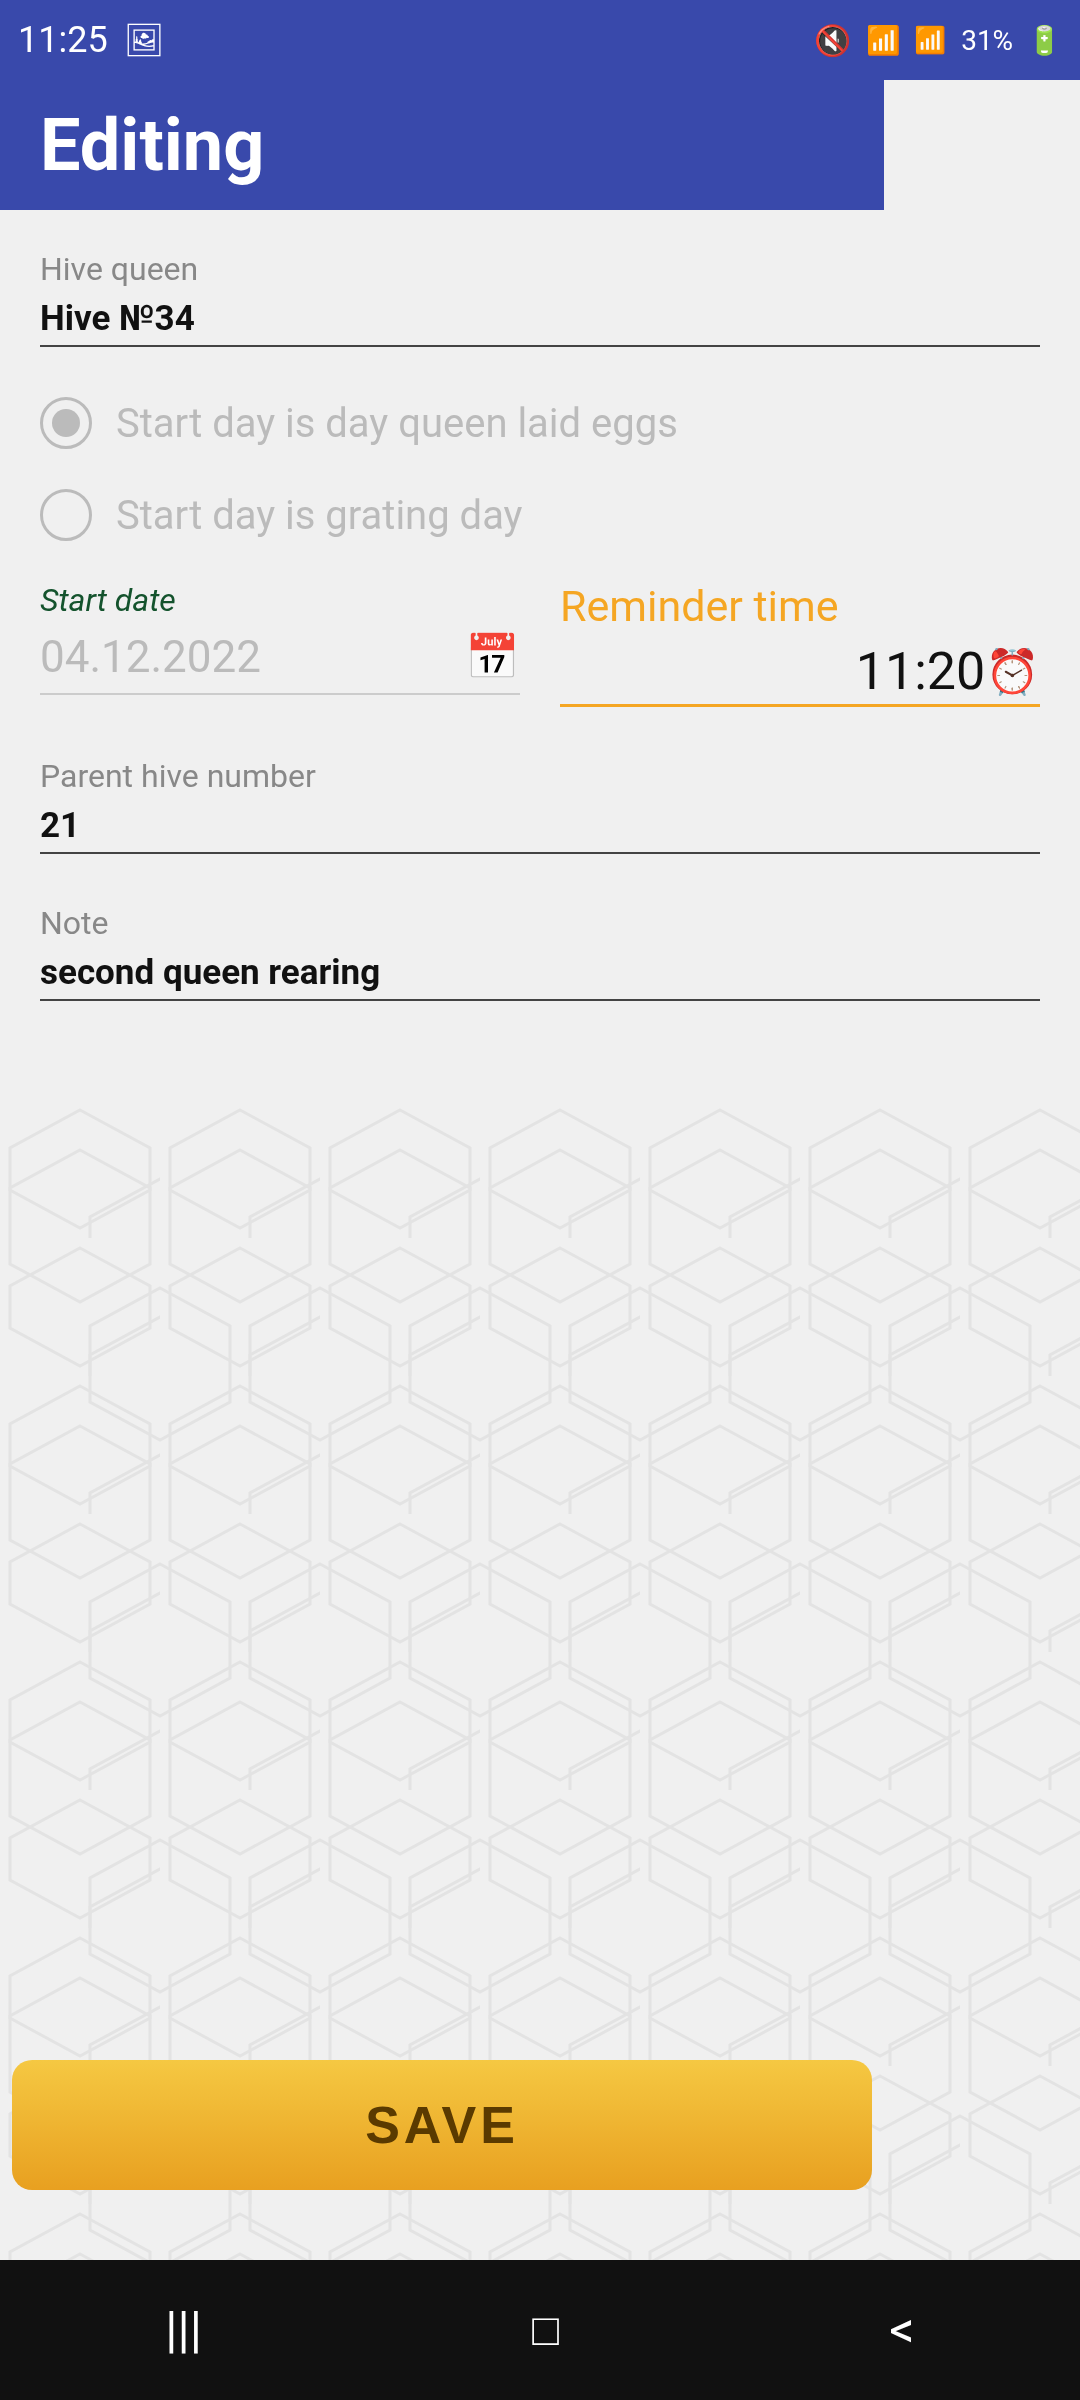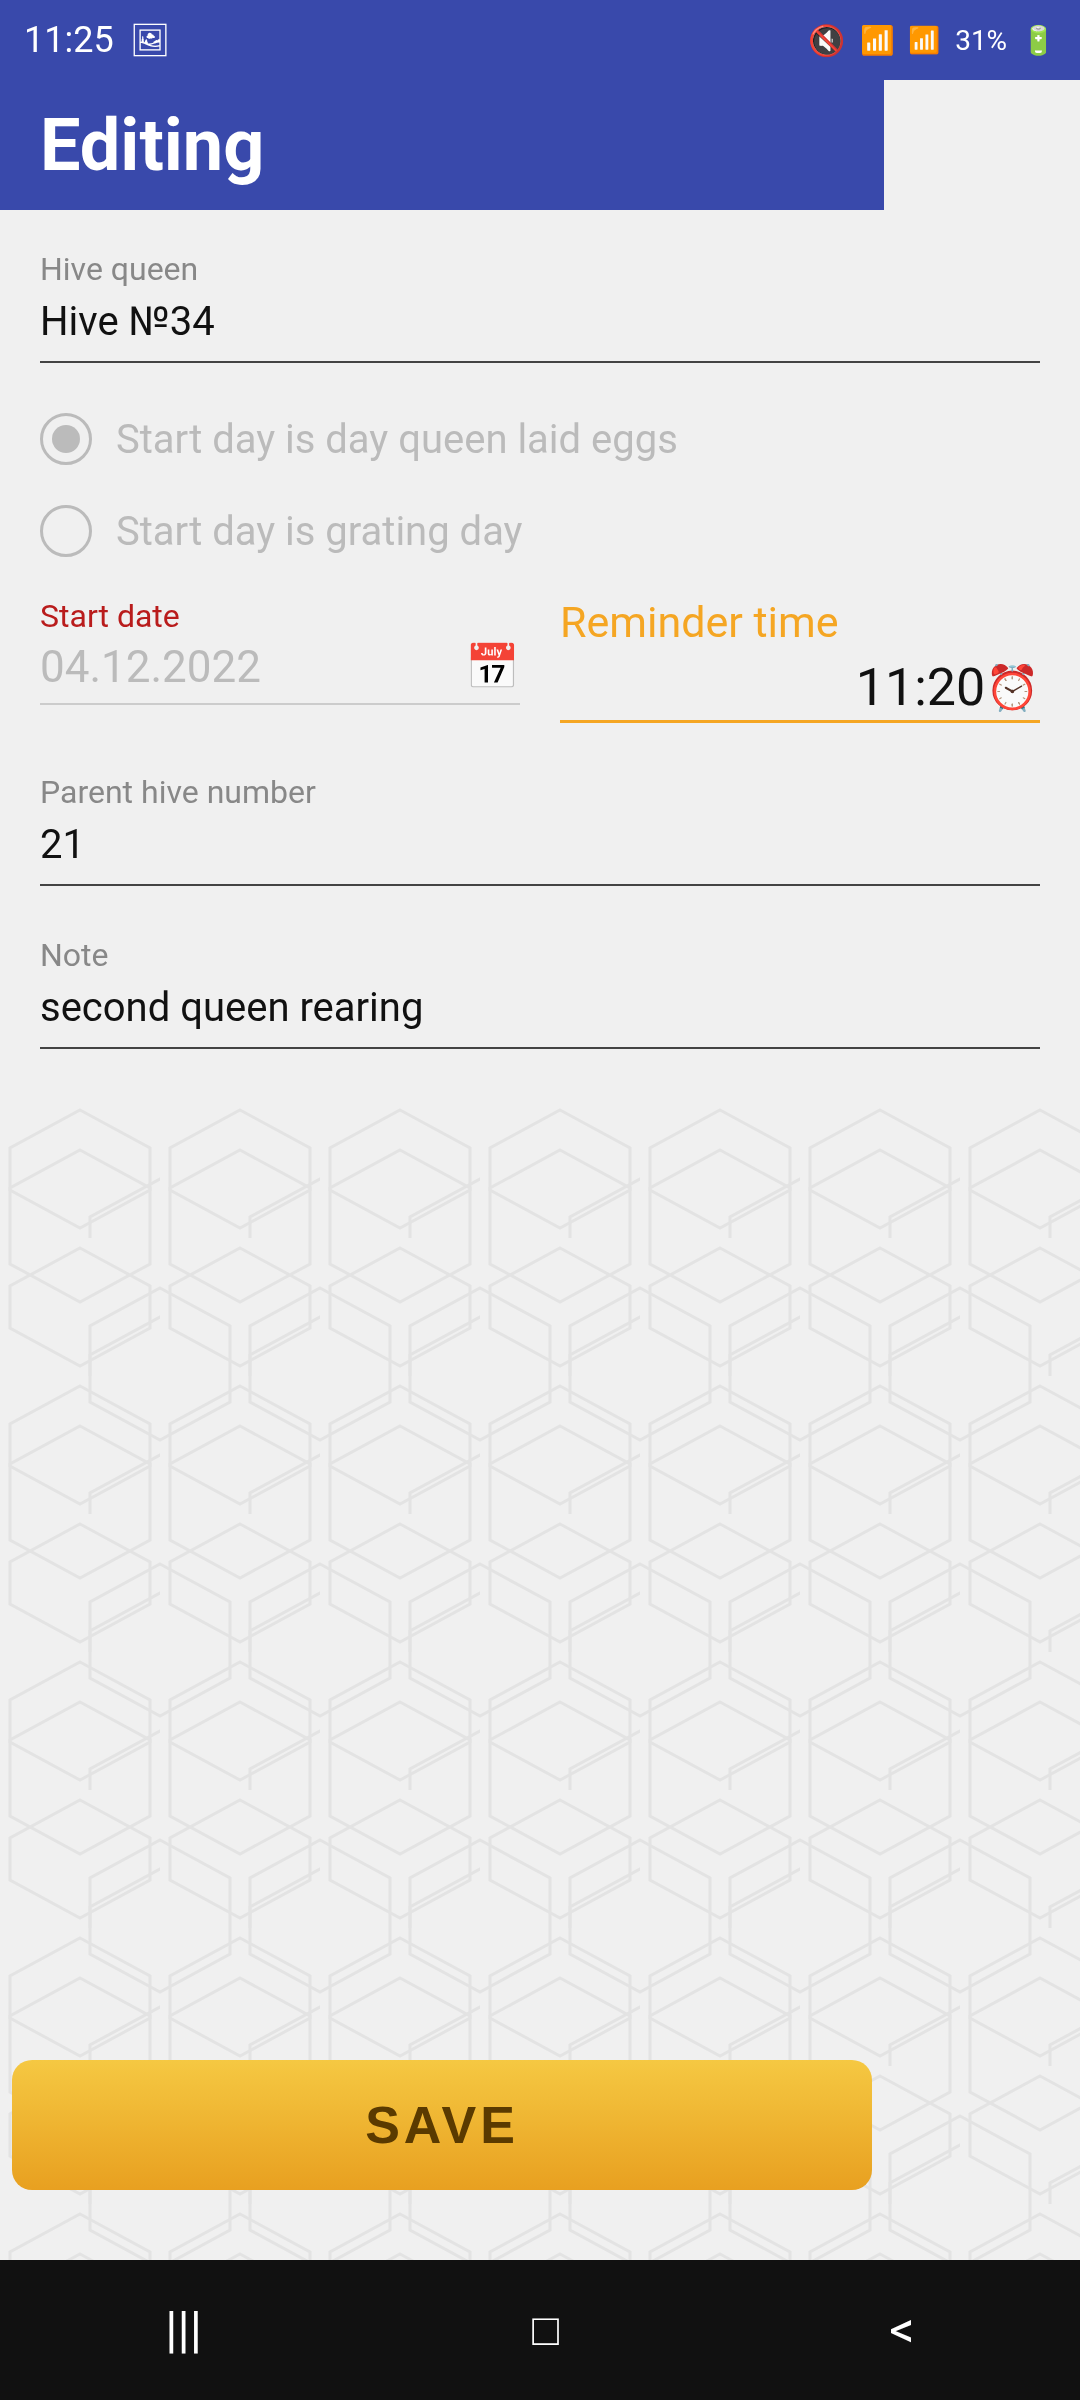--- a/index.html
+++ b/index.html
@@ -14,21 +14,21 @@
     }
 
     
     .status-bar {
       width: 1080px;
       height: 80px;
       background: #3949ab;
       display: flex;
       align-items: center;
       justify-content: space-between;
-      padding: 0 24px;
+      padding: 0 18px;
     }
 
     .status-time {
       color: white;
       font-size: 36px;
       font-weight: 400;
       display: flex;
       align-items: center;
       gap: 16px;
     }
@@ -70,24 +70,24 @@
       margin-bottom: 50px;
     }
 
     .field-label {
       font-size: 32px;
       color: #888;
       margin-bottom: 10px;
     }
 
     .field-value {
-      font-size: 40px;
+      font-size: 35px;
       color: #111;
-      font-weight: 400;
-      padding-bottom: 16px;
+      font-weight: 700;
+      padding-bottom: 6px;
       border-bottom: 2px solid #444;
       width: 100%;
     }
 
     
     .radio-group {
       margin-bottom: 20px;
     }
 
     .radio-item {
@@ -134,22 +134,23 @@
     .date-col {
       flex: 1;
     }
 
     .reminder-col {
       flex: 1;
     }
 
     .col-label {
       font-size: 32px;
-      color: #b91c1c;
-      margin-bottom: 6px;
+      color: #14532d;
+      margin-bottom: 12px;
+      font-style: italic;
     }
 
     .col-label-orange {
       font-size: 43px;
       color: #f5a623;
       margin-bottom: 10px;
     }
 
     .date-value-row {
       display: flex;

